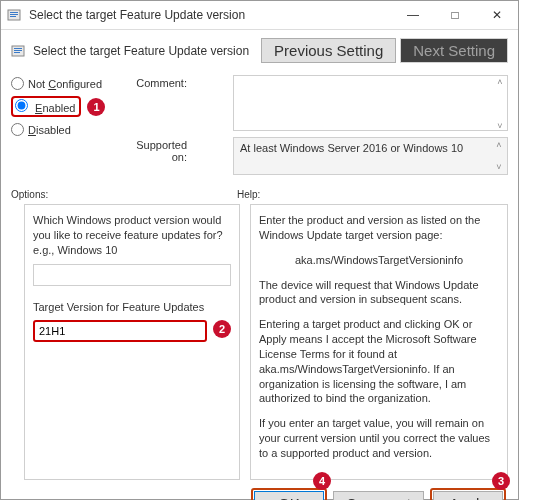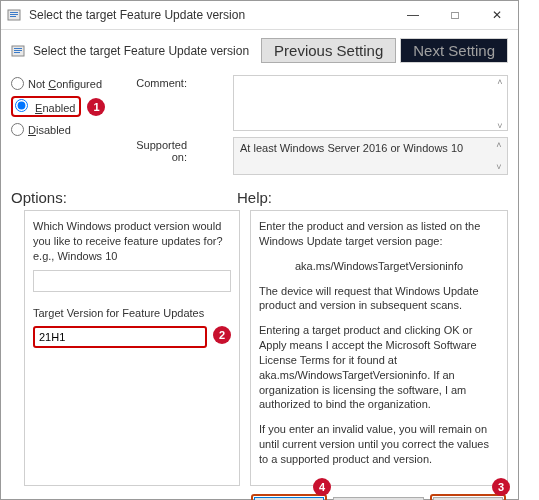--- a/index.html
+++ b/index.html
@@ -44,21 +44,21 @@
 .toprow .title { flex: 1; font-size: 12px; }
 .navbtns { display: flex; gap: 4px; }
 .btn {
   border: 1px solid #adadad;
   background: #e1e1e1;
   padding: 3px 12px;
   font-size: 15px;
   min-width: 70px;
   text-align: center;
 }
-.btn.disabled { color: #a0a0a0; background: #0f172a; border-color: #d4d4d4; }
+.btn.disabled { color: #a0a0a0; background: #404040; border-color: #d4d4d4; }
 .btn.default { border: 1px solid #0078d7; }
 .config-area {
   display: flex;
   padding: 4px 10px 10px 10px;
   gap: 0;
 }
 .radios {
   width: 110px;
   padding-top: 2px;
 }
@@ -127,21 +127,21 @@
   right: 2px;
   width: 12px;
   font-size: 9px;
   color: #888;
   text-align: center;
 }
 .midlabels {
   display: flex;
   padding: 0 10px 4px 10px;
 }
-.midlabels .lbl { font-size: 15px; }
+.midlabels .lbl { font-size: 10px; }
 .midlabels .left { width: 226px; }
 .panes {
   display: flex;
   padding: 0 10px;
   gap: 10px;
   flex: 1;
   margin-left: 13px;
 }
 .pane {
   border: 1px solid #cfcfcf;
@@ -287,21 +287,21 @@
         <input class="textinput red" type="text" value="21H1" style="">
         <span class="callout">2</span>
       </div>
     </div>
     <div class="pane right">
       <div class="help-body">
         <p>Enter the product and version as listed on the Windows Update target version page:</p>
         <p class="indent">aka.ms/WindowsTargetVersioninfo</p>
         <p>The device will request that Windows Update product and version in subsequent scans.</p>
         <p>Entering a target product and clicking OK or Apply means I accept the Microsoft Software License Terms for it found at aka.ms/WindowsTargetVersioninfo. If an organization is licensing the software, I am authorized to bind the organization.</p>
-        <p>If you enter an invalid value, you will remain on until current version until you correct the values to a supported product and version.</p>
+        <p>If you enter an target value, you will remain on your current version until you correct the values to a supported product and version.</p>
       </div>
     </div>
   </div>
 
   <div class="footer">
     <div class="btnwrap">
       <span class="callout callout-tl">4</span>
       <span class="redbox">
         <div class="btn default">OK</div>
       </span>

